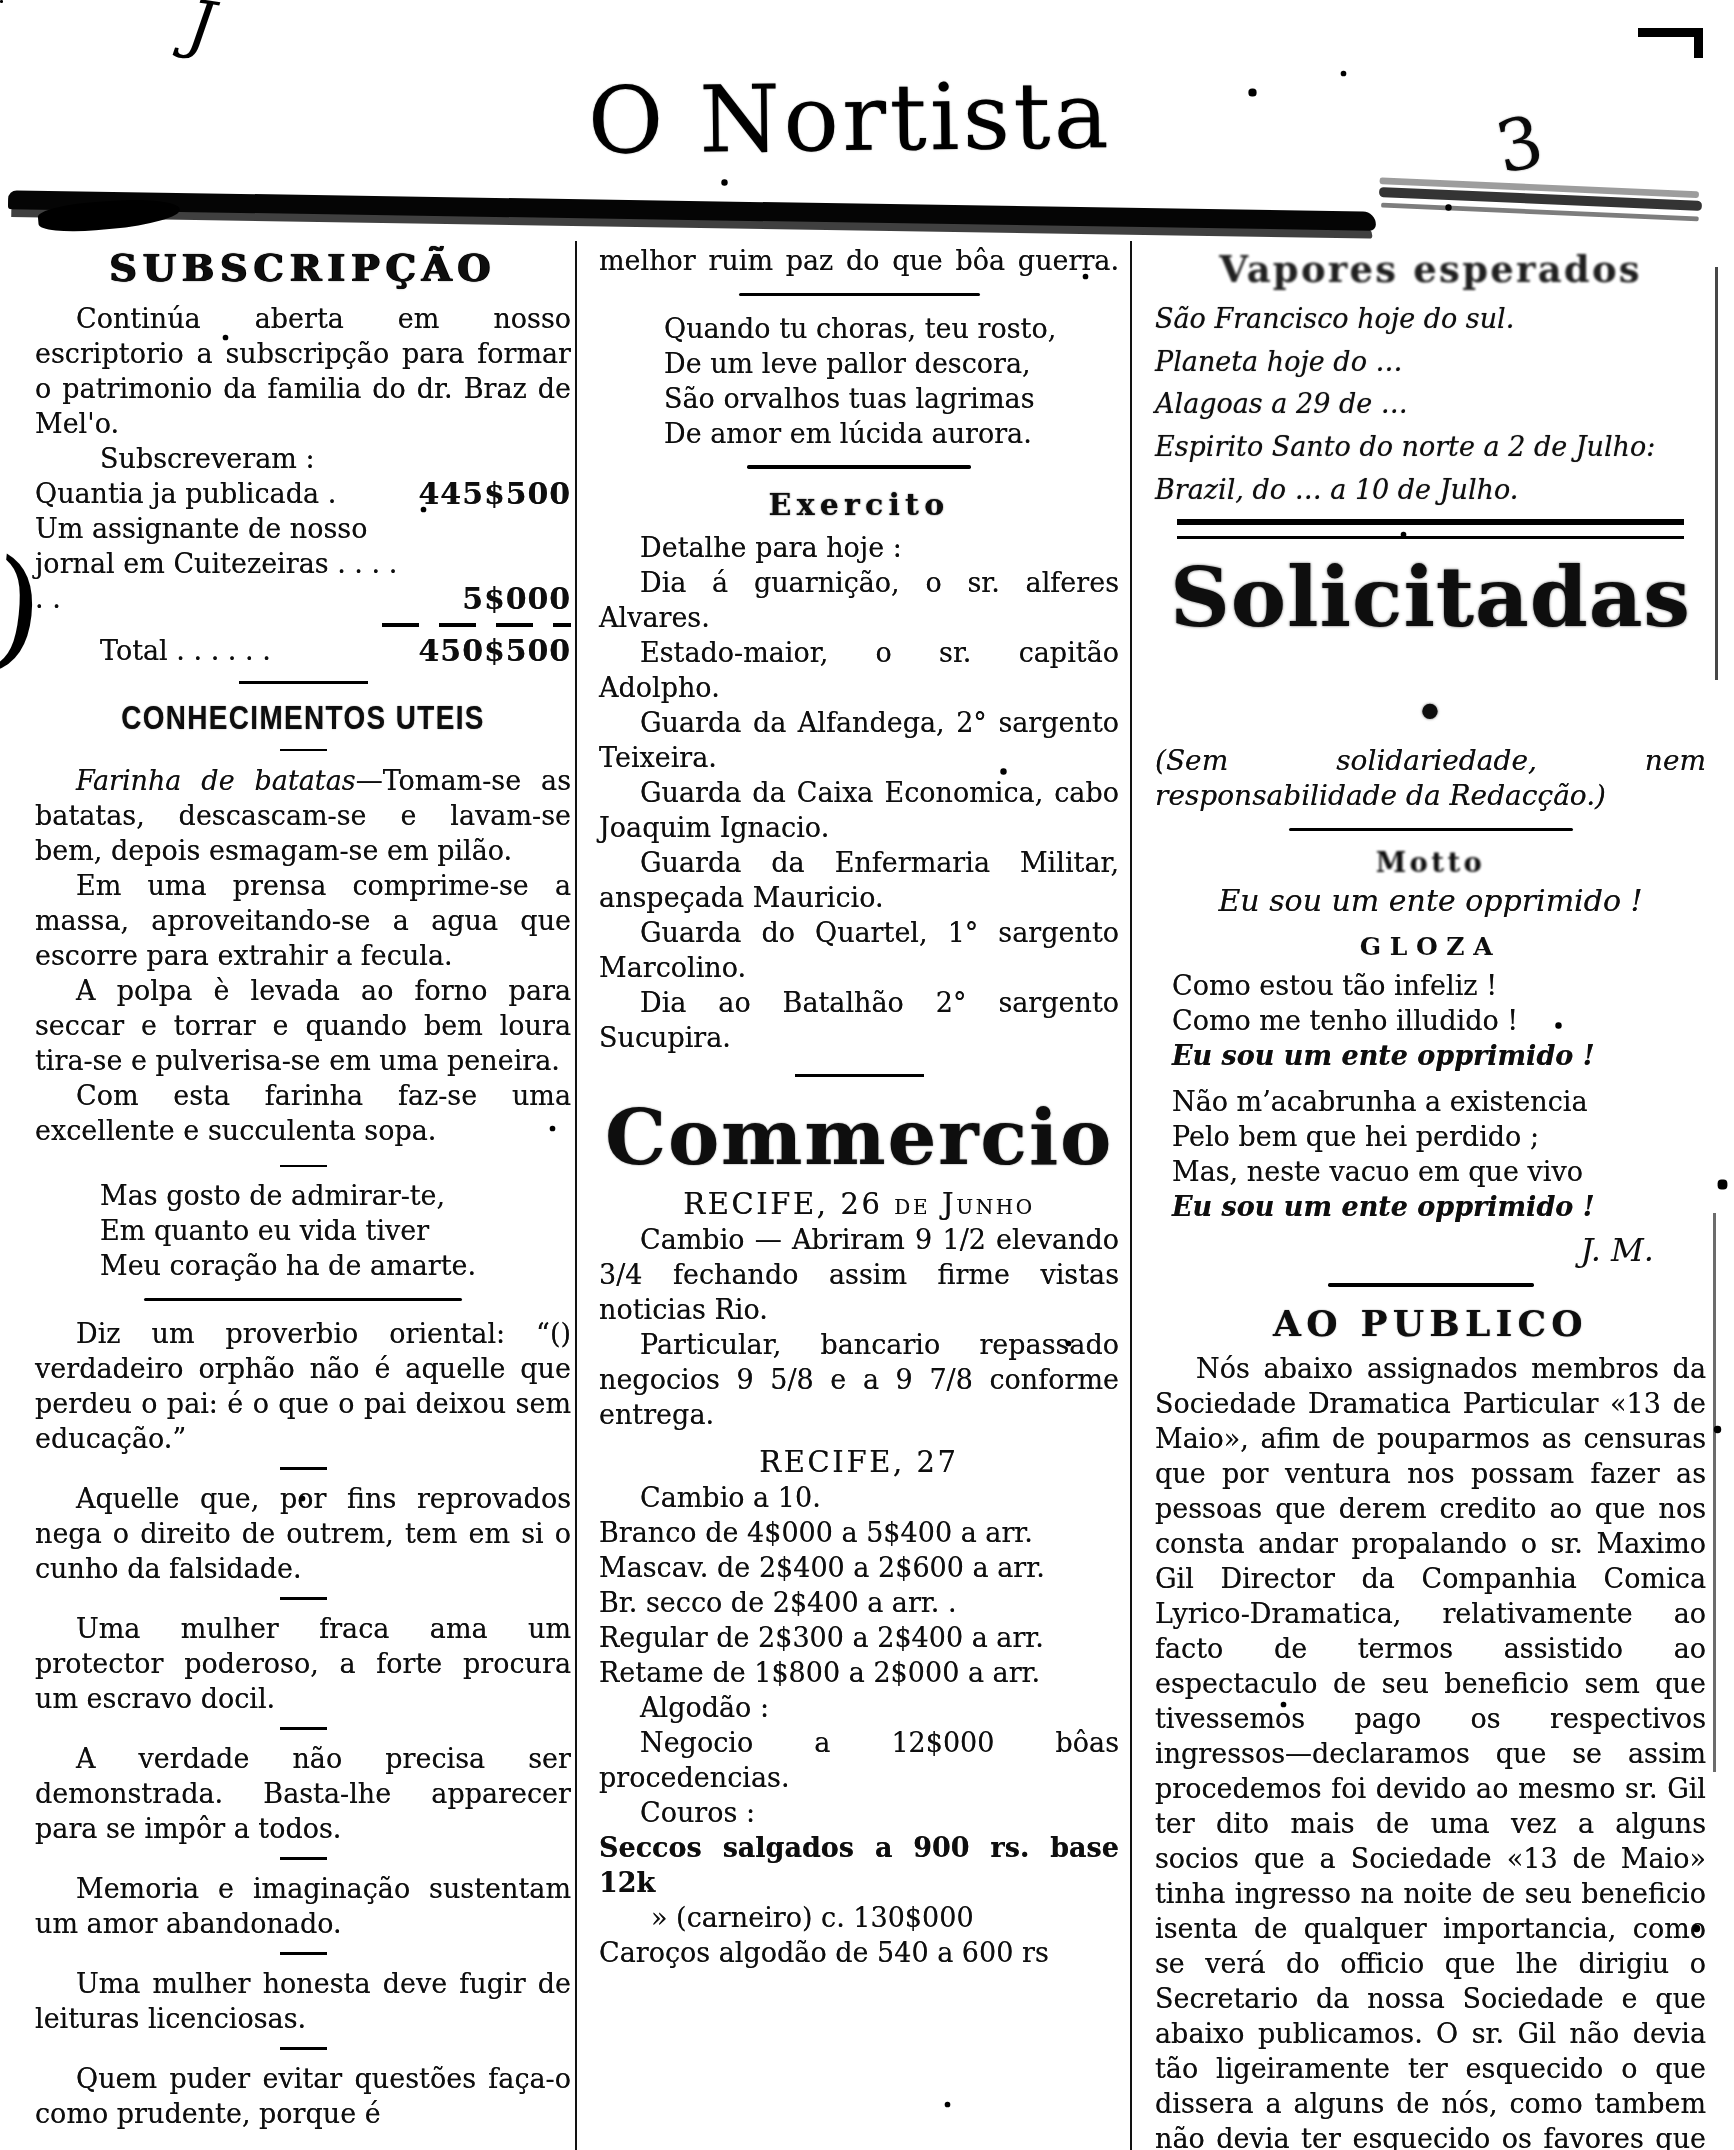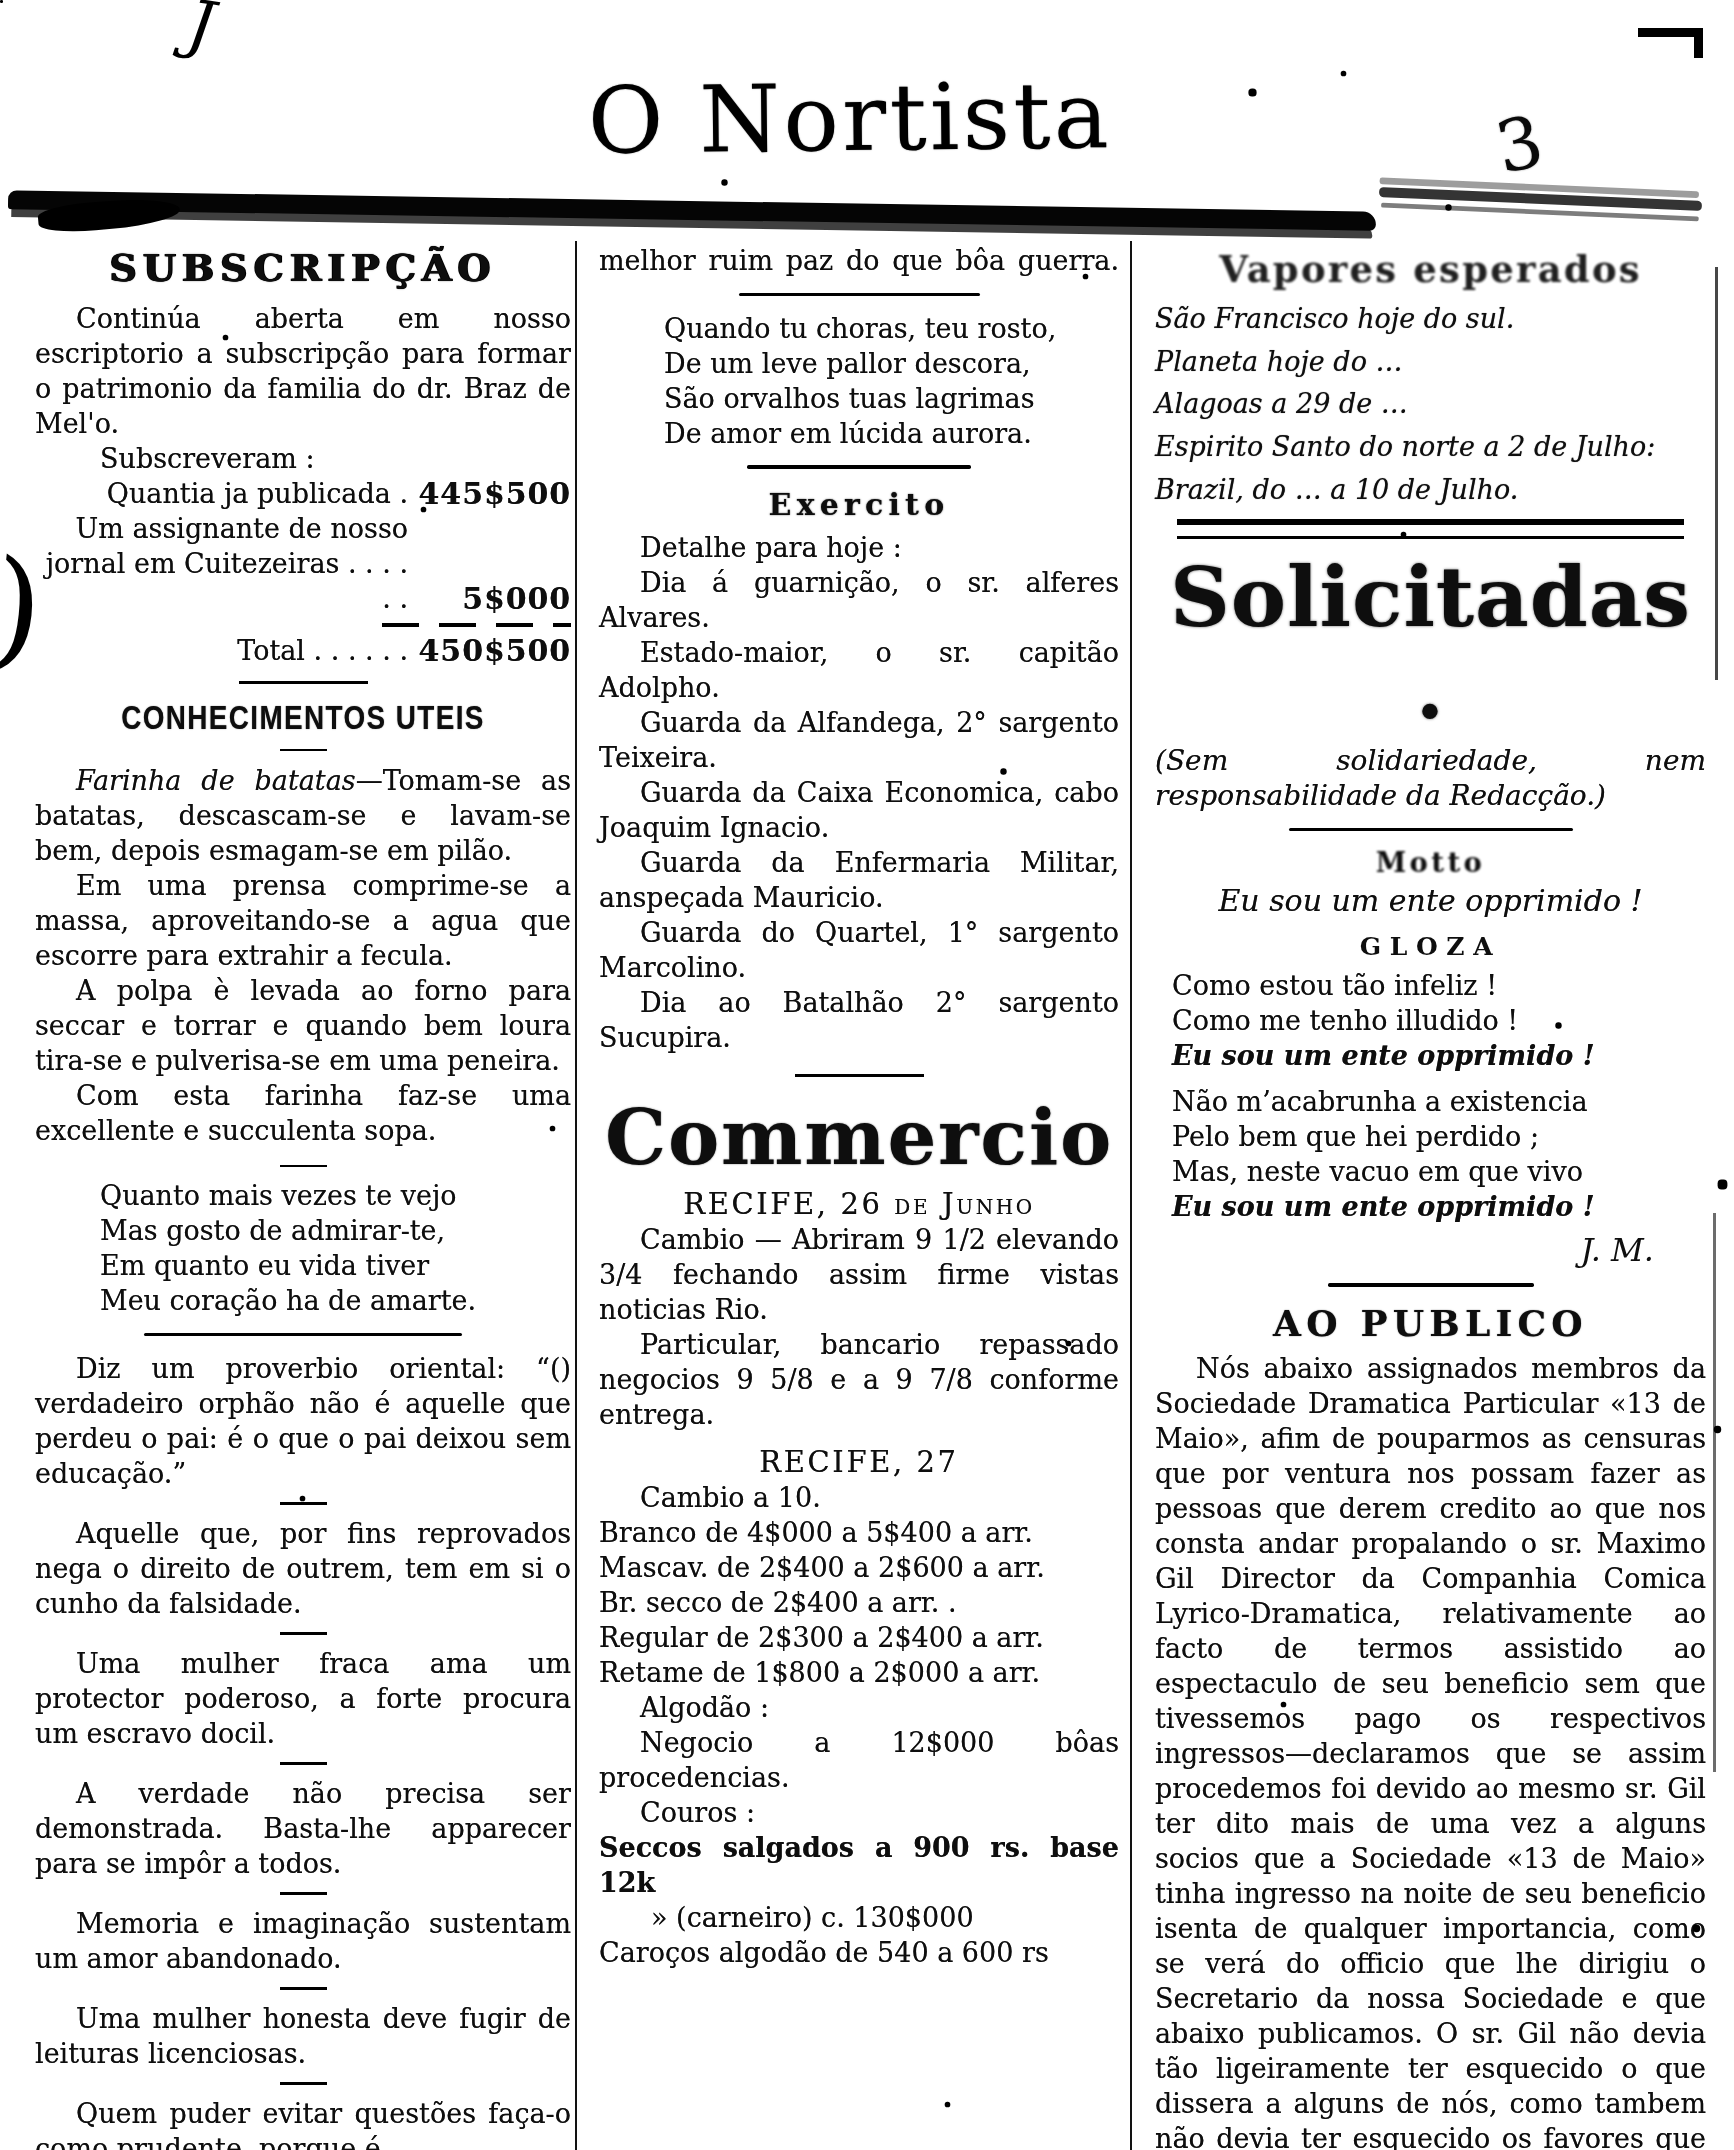--- a/index.html
+++ b/index.html
@@ -84,21 +84,21 @@
   .rule-m{width:129px;height:3px;background:#000;margin:13px auto;}
   .rule-l{width:318px;height:3.4px;background:#000;margin:14.6px auto;border-radius:1.7px;}
   .rule-dash{
     width:189px;height:3.4px;margin:7.7px 0 6px auto;
     background:repeating-linear-gradient(90deg,#000 0 37px,transparent 37px 57px);
   }
   .rule-double{height:11.2px;margin:12px auto;width:92%;
     border-top:6.9px solid #000;border-bottom:3px solid #000;}
   
   .money-row{position:relative;margin:0;text-shadow:0 0 0.6px rgba(0,0,0,.65);}
-  .money-row .lbl{display:block;padding-right:163px;text-align:right;}
+  .money-row .lbl{display:block;padding-right:163px;}
   .money-row .val{position:absolute;right:0;bottom:0;font-size:30px;font-weight:bold;letter-spacing:0.9px;}
   .indent1{margin-left:65px;}
   .verse{margin:4.3px 0 4.3px 65px;}
   .verse p{margin:0;text-shadow:0 0 0.6px rgba(0,0,0,.6);}
   .ships p{margin:0 0 7.7px;font-style:italic;text-shadow:0 0 0.9px rgba(0,0,0,.6);}
   .signature{text-align:right;margin:8.6px 52px 0 0;font-size:32px;font-style:italic;}
   
   .artifact{position:absolute;background:#000;}
   .blob-heading{left:38px;top:201px;width:142px;height:27.5px;transform:rotate(-5deg);
     border-radius:40% 60% 55% 45%;}
@@ -153,21 +153,20 @@
 
     <h2 class="h-gothic">CONHECIMENTOS UTEIS</h2>
     <div class="rule-s"></div>
     <p class="p"><span class="it">Farinha de batatas</span><span>—Tomam-se as batatas, descascam-se e lavam-se bem, depois esmagam-se em pilão.</span></p>
     <p class="p">Em uma prensa comprime-se a massa, aproveitando-se a agua que escorre para extrahir a fecula.</p>
     <p class="p">A polpa è levada ao forno para seccar e torrar e quando bem loura tira-se e pulverisa-se em uma peneira.</p>
     <p class="p">Com esta farinha faz-se uma excellente e succulenta sopa.</p>
     <div class="rule-s" style="margin-top:17px"></div>
 
     <div class="verse">
-      <p>Quanto mais vezes te vejo</p>
       <p>Mas gosto de admirar-te,</p>
       <p>Em quanto eu vida tiver</p>
       <p>Meu coração ha de amarte.</p>
     </div>
     <div class="rule-l"></div>
 
     <p class="p">Diz um proverbio oriental: “() verdadeiro orphão não é aquelle que perdeu o pai: é o que o pai deixou sem educação.”</p>
     <div class="rule-s"></div>
     <p class="p">Aquelle que, por fins reprovados nega o direito de outrem, tem em si o cunho da falsidade.</p>
     <div class="rule-s"></div>

